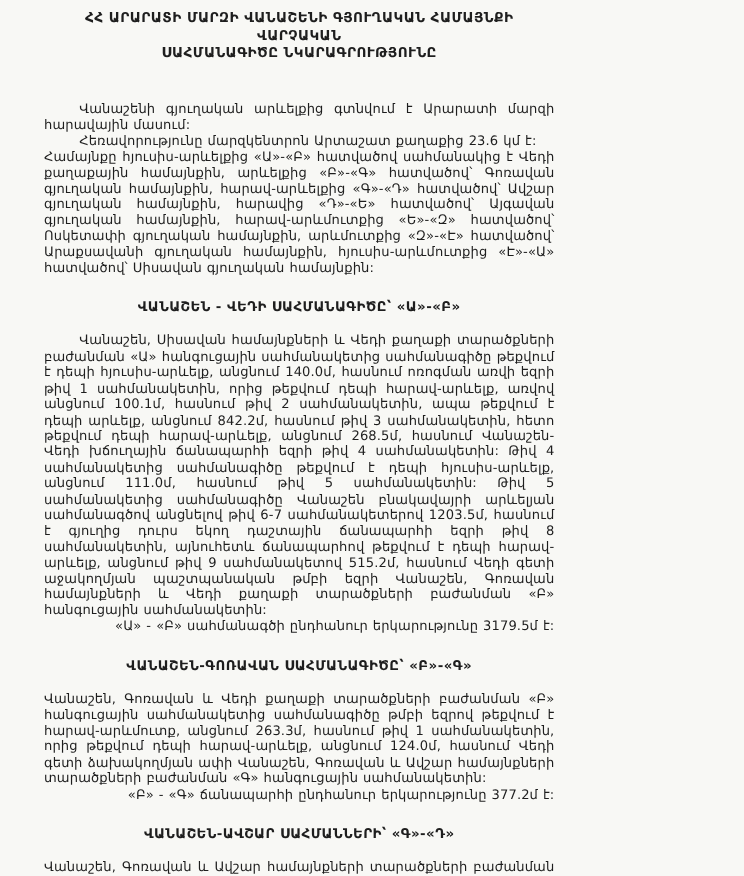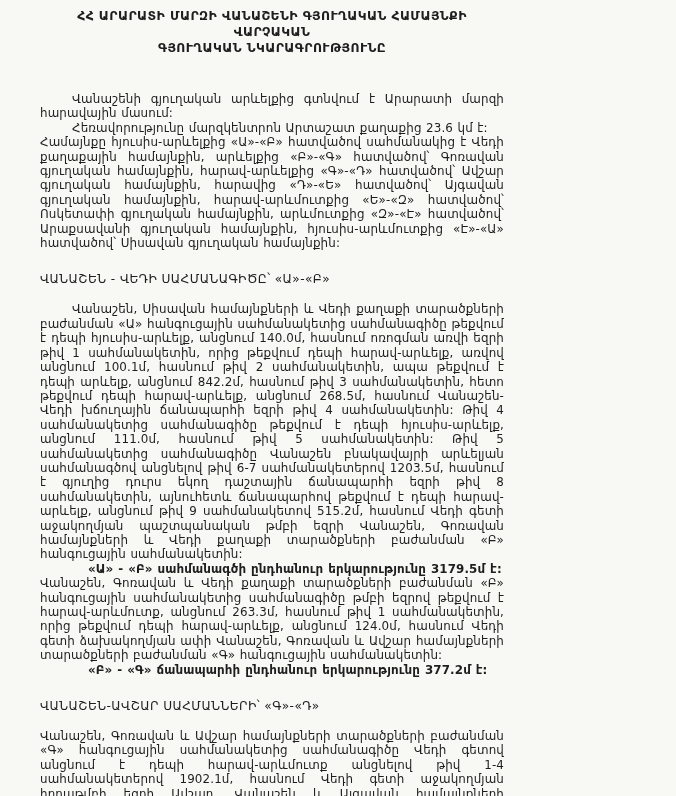--- a/index.html
+++ b/index.html
@@ -34,49 +34,50 @@
     font-size: 11.9px;
     line-height: 14.4px;
     text-align: justify;
     letter-spacing: 0.12px;
     word-spacing: 0.6px;
   }
   .indent {
     text-indent: 32px;
   }
   .summary {
-    text-align: left;
+    text-align: right;
     text-indent: 48px;
-    font-weight: bold;
   }
   .section-heading {
     margin: 22px 0 15px 0;
+    text-align: center;
     font-size: 12.2px;
-    font-weight: normal;
+    font-weight: bold;
     line-height: 15px;
     letter-spacing: 0.4px;
   }
 </style>
 </head>
 <body>
 
 <div class="page">
 
   <h1 class="doc-title">
     <span>ՀՀ ԱՐԱՐԱՏԻ ՄԱՐԶԻ ՎԱՆԱՇԵՆԻ ԳՅՈՒՂԱԿԱՆ ՀԱՄԱՅՆՔԻ ՎԱՐՉԱԿԱՆ</span><br>
-    <span>ԳՅՈՒՂԱԿԱՆ ՆԿԱՐԱԳՐՈՒԹՅՈՒՆԸ</span>
+    <span>ՍԱՀՄԱՆԱԳԻԾԸ ՆԿԱՐԱԳՐՈՒԹՅՈՒՆԸ</span>
   </h1>
 
   <p class="body indent">Վանաշենի գյուղական արևելքից գտնվում է Արարատի մարզի հարավային մասում:</p>
   <p class="body indent">Հեռավորությունը մարզկենտրոն Արտաշատ քաղաքից 23.6 կմ է:</p>
   <p class="body">Համայնքը հյուսիս-արևելքից «Ա»-«Բ» հատվածով սահմանակից է Վեդի քաղաքային համայնքին, արևելքից «Բ»-«Գ» հատվածով՝ Գոռավան գյուղական համայնքին, հարավ-արևելքից «Գ»-«Դ» հատվածով՝ Ավշար գյուղական համայնքին, հարավից «Դ»-«Ե» հատվածով՝ Այգավան գյուղական համայնքին, հարավ-արևմուտքից «Ե»-«Զ» հատվածով՝ Ոսկետափի գյուղական համայնքին, արևմուտքից «Զ»-«Է» հատվածով՝ Արաքսավանի գյուղական համայնքին, հյուսիս-արևմուտքից «Է»-«Ա» հատվածով՝ Սիսավան գյուղական համայնքին:</p>
 
   <h2 class="section-heading">ՎԱՆԱՇԵՆ - ՎԵԴԻ ՍԱՀՄԱՆԱԳԻԾԸ՝ «Ա»-«Բ»</h2>
   <p class="body indent">Վանաշեն, Սիսավան համայնքների և Վեդի քաղաքի տարածքների բաժանման «Ա» հանգուցային սահմանակետից սահմանագիծը թեքվում է դեպի հյուսիս-արևելք, անցնում 140.0մ, հասնում ոռոգման առվի եզրի թիվ 1 սահմանակետին, որից թեքվում դեպի հարավ-արևելք, առվով անցնում 100.1մ, հասնում թիվ 2 սահմանակետին, ապա թեքվում է դեպի արևելք, անցնում 842.2մ, հասնում թիվ 3 սահմանակետին, հետո թեքվում դեպի հարավ-արևելք, անցնում 268.5մ, հասնում Վանաշեն-Վեդի խճուղային ճանապարհի եզրի թիվ 4 սահմանակետին: Թիվ 4 սահմանակետից սահմանագիծը թեքվում է դեպի հյուսիս-արևելք, անցնում 111.0մ, հասնում թիվ 5 սահմանակետին: Թիվ 5 սահմանակետից սահմանագիծը Վանաշեն բնակավայրի արևելյան սահմանագծով անցնելով թիվ 6-7 սահմանակետերով 1203.5մ, հասնում է գյուղից դուրս եկող դաշտային ճանապարհի եզրի թիվ 8 սահմանակետին, այնուհետև ճանապարհով թեքվում է դեպի հարավ-արևելք, անցնում թիվ 9 սահմանակետով 515.2մ, հասնում Վեդի գետի աջակողմյան պաշտպանական թմբի եզրի Վանաշեն, Գոռավան համայնքների և Վեդի քաղաքի տարածքների բաժանման «Բ» հանգուցային սահմանակետին:</p>
   <p class="body summary">«Ա» - «Բ» սահմանագծի ընդհանուր երկարությունը 3179.5մ է:</p>
 
+  <h2 class="section-heading">ՎԱՆԱՇԵՆ-ԳՈՌԱՎԱՆ ՍԱՀՄԱՆԱԳԻԾԸ՝ «Բ»-«Գ»</h2>
   <p class="body">Վանաշեն, Գոռավան և Վեդի քաղաքի տարածքների բաժանման «Բ» հանգուցային սահմանակետից սահմանագիծը թմբի եզրով թեքվում է հարավ-արևմուտք, անցնում 263.3մ, հասնում թիվ 1 սահմանակետին, որից թեքվում դեպի հարավ-արևելք, անցնում 124.0մ, հասնում Վեդի գետի ձախակողմյան ափի Վանաշեն, Գոռավան և Ավշար համայնքների տարածքների բաժանման «Գ» հանգուցային սահմանակետին:</p>
   <p class="body summary">«Բ» - «Գ» ճանապարհի ընդհանուր երկարությունը 377.2մ է:</p>
 
   <h2 class="section-heading">ՎԱՆԱՇԵՆ-ԱՎՇԱՐ ՍԱՀՄԱՆՆԵՐԻ՝ «Գ»-«Դ»</h2>
   <p class="body">Վանաշեն, Գոռավան և Ավշար համայնքների տարածքների բաժանման «Գ» հանգուցային սահմանակետից սահմանագիծը Վեդի գետով անցնում է դեպի հարավ-արևմուտք անցնելով թիվ 1-4 սահմանակետերով 1902.1մ, հասնում Վեդի գետի աջակողմյան հողաթմբի եզրի Ավշար, Վանաշեն և Այգավան համայնքների տարածքների բաժանման «Դ» հանգուցային սահմանակետին:</p>
 
 </div>
 
 </body></html>

